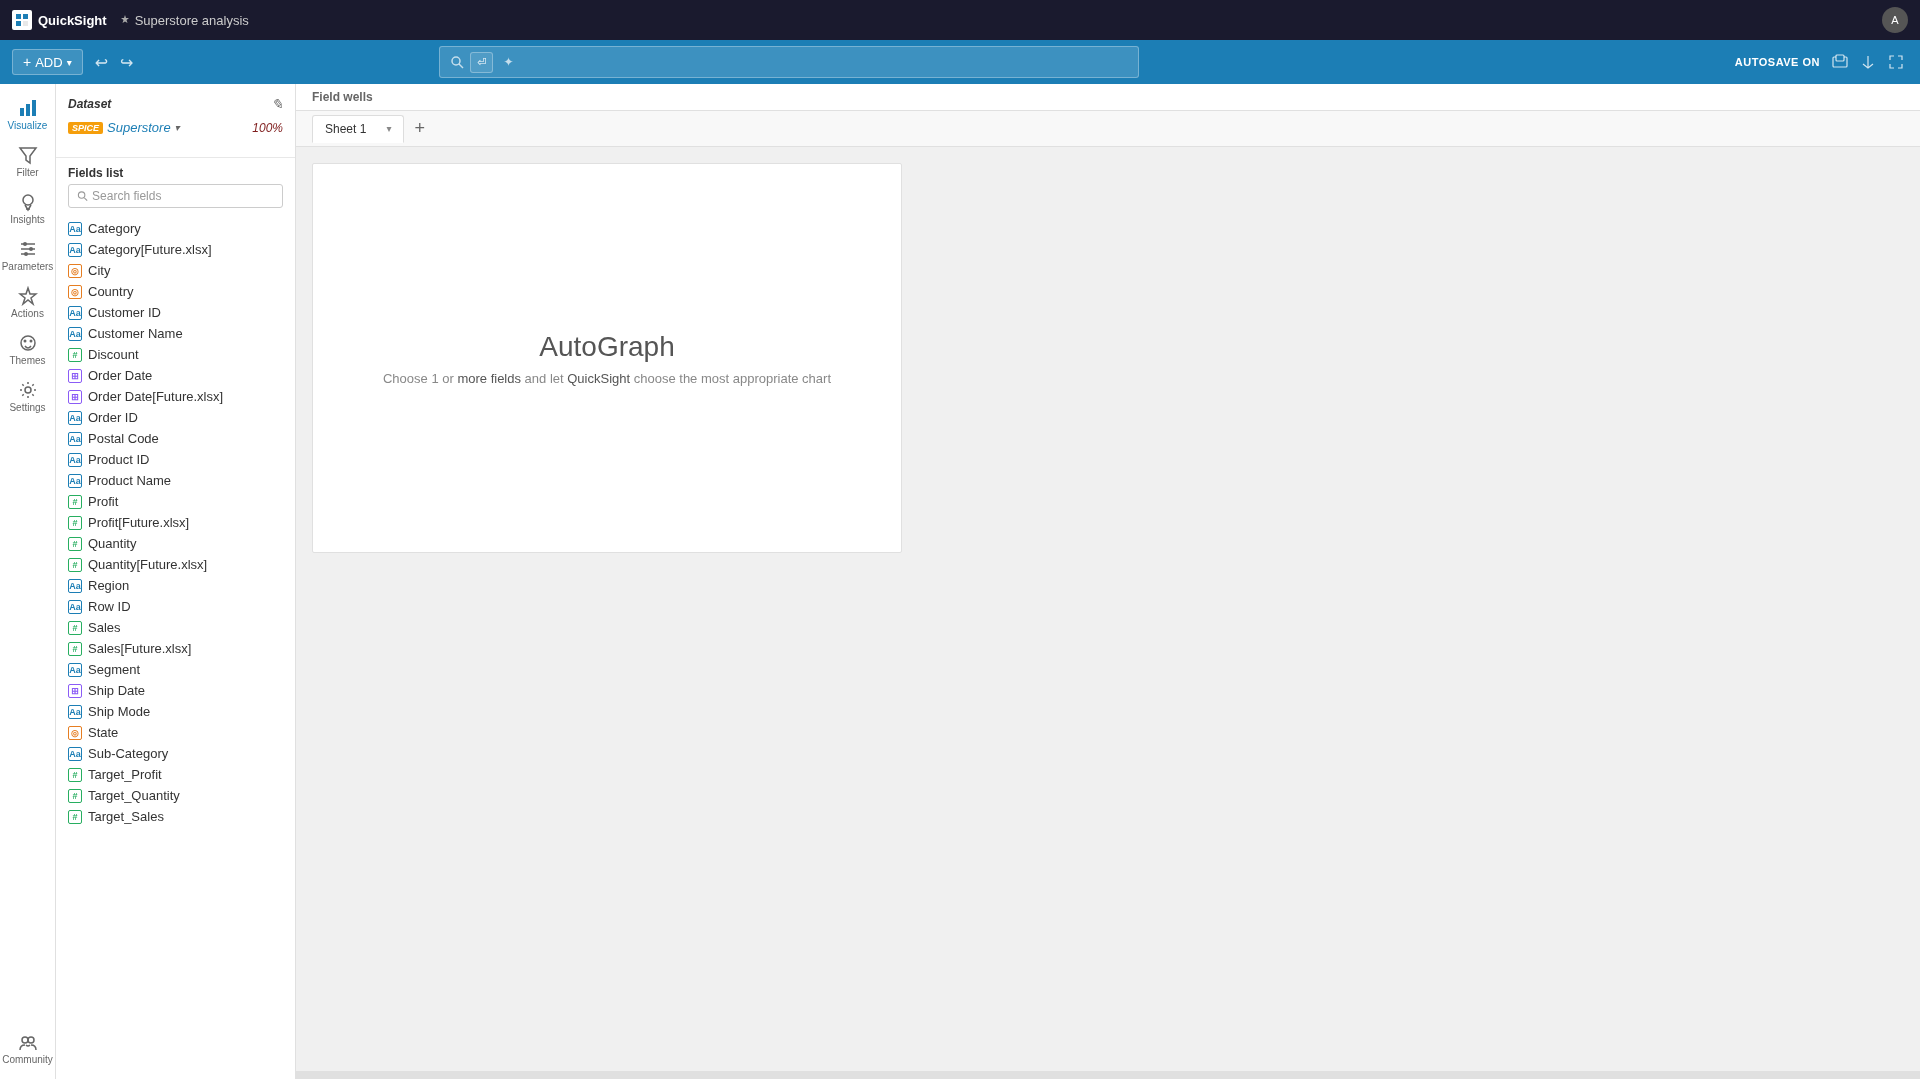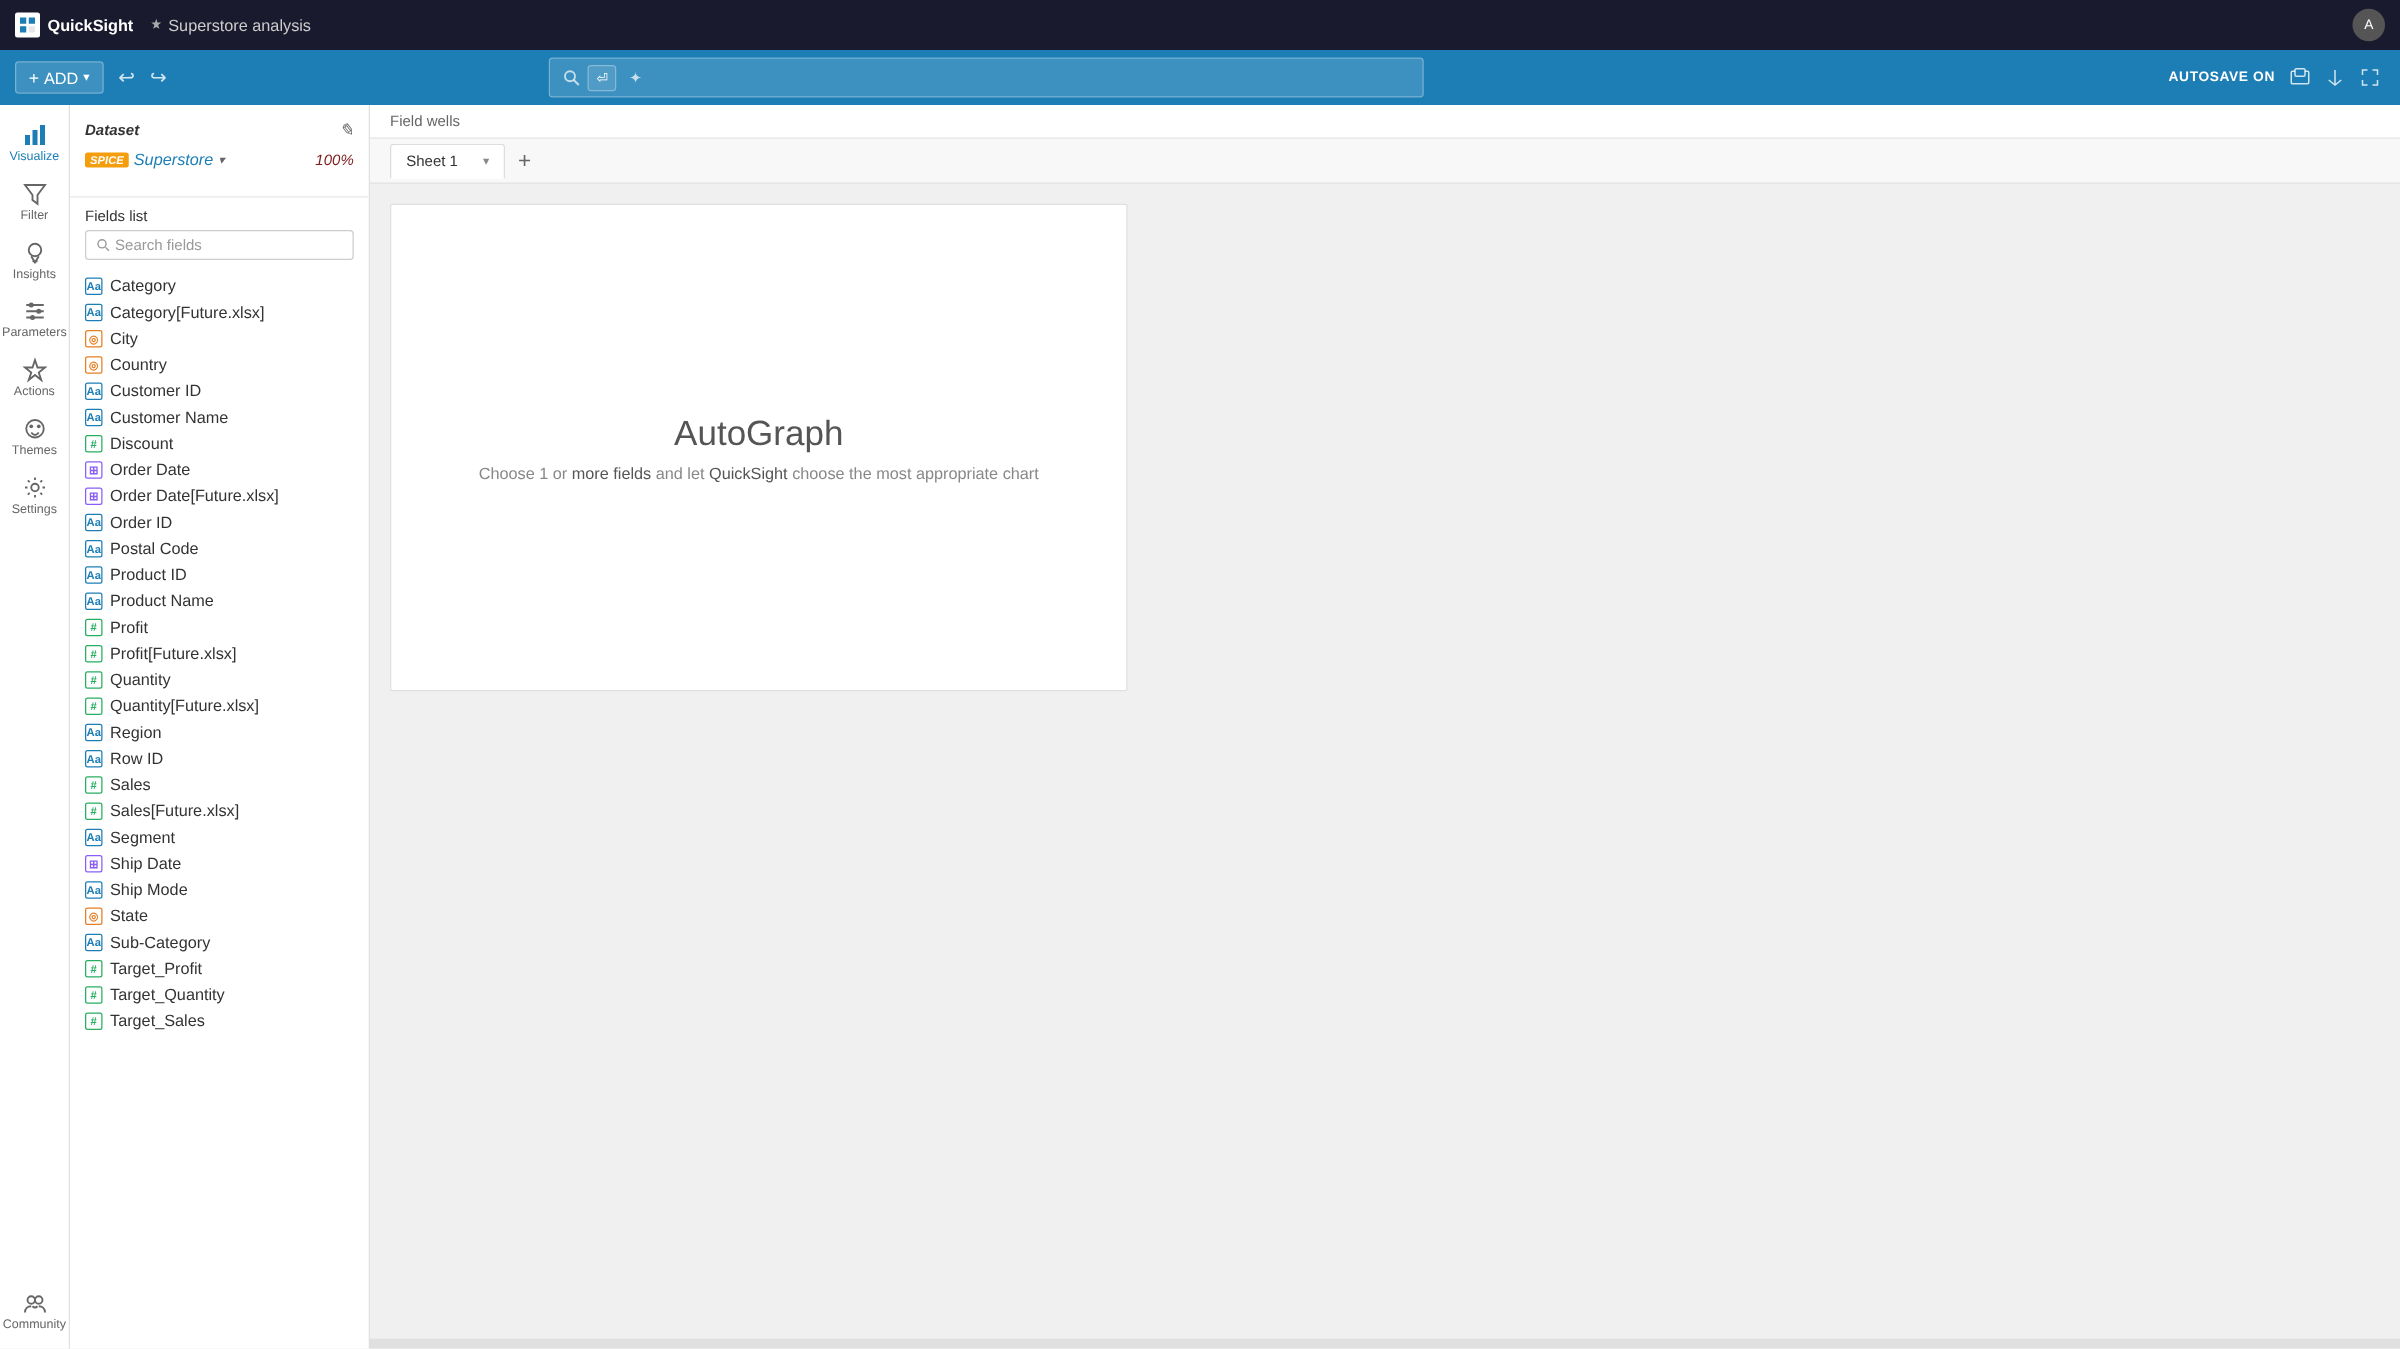--- a/index.html
+++ b/index.html
@@ -49,35 +49,35 @@
     }
     .fields-panel-header { padding: 12px 12px 22px; border-bottom: 1px solid #e8e8e8; font-style: italic; }
     .dataset-row { display: flex; align-items: center; justify-content: space-between; margin-bottom: 8px; }
     .dataset-label { font-size: 12px; font-weight: 600; color: #333; }
     .dataset-edit { color: #666; cursor: pointer; font-size: 14px; }
     .spice-badge { display: flex; align-items: center; gap: 4px; text-align: right; }
     .spice-tag { background: #f59e0b; color: #fff; font-size: 9px; font-weight: 700; padding: 1px 4px; border-radius: 2px; }
     .dataset-name { font-size: 13px; color: #1c7eb5; cursor: pointer; }
     .dataset-pct { font-size: 12px; color: #7f1d1d; }
     .dataset-chevron { color: #666; font-size: 10px; }
-    .fields-list-label { font-size: 12px; font-weight: 400; color: #333; padding: 8px 12px 4px; }
+    .fields-list-label { font-size: 12px; font-weight: 700; color: #333; padding: 8px 12px 4px; }
     .search-fields { display: flex; align-items: center; margin: 0 12px 8px; border: 1px solid #ccc; border-radius: 3px; padding: 4px 8px; gap: 4px; }
     .search-fields input { border: none; outline: none; font-size: 12px; width: 100%; color: #333; }
     .search-fields input::placeholder { color: #999; }
     .fields-list { flex: 1; overflow-y: auto; padding: 2px 0; }
     .field-item { display: flex; align-items: center; gap: 6px; padding: 3px 12px; cursor: pointer; color: #333; font-size: 13px; }
     .field-icon { width: 14px; height: 14px; border-radius: 2px; display: flex; align-items: center; justify-content: center; font-size: 9px; font-weight: 700; flex-shrink: 0; }
     .field-icon.dimension { color: #1c7eb5; border: 1.5px solid #1c7eb5; }
     .field-icon.measure { color: #27ae60; border: 1.5px solid #27ae60; }
     .field-icon.date { color: #8b5cf6; border: 1.5px solid #8b5cf6; }
     .field-icon.geo { color: #e67e22; border: 1.5px solid #e67e22; }
 
     
     .content-area { flex: 1; display: flex; flex-direction: column; background: #f0f0f0; overflow: hidden; }
-    .field-wells-header { background: #fff; border-bottom: 1px solid #e0e0e0; padding: 6px 16px; font-size: 12px; color: #666; font-weight: 400; }
+    .field-wells-header { background: #fff; border-bottom: 1px solid #e0e0e0; padding: 6px 16px; font-size: 12px; color: #666; font-weight: 700; }
 
     
     .sheets-row { background: #f8f8f8; border-bottom: 1px solid #e0e0e0; display: flex; align-items: center; padding: 0 16px; height: 36px; gap: 4px; }
     .sheet-tab { display: flex; align-items: center; gap: 20px; padding: 6px 12px; border: 1px solid #ddd; border-bottom: none; background: #fff; border-radius: 3px 3px 0 0; font-size: 12px; color: #333; cursor: pointer; }
     .sheet-tab.active { background: #fff; border-bottom: 1px solid #fff; font-weight: 500; }
     .add-sheet-btn { background: none; border: none; font-size: 18px; color: #666; cursor: pointer; padding: 2px 6px; }
 
     
     .canvas-area { flex: 1; padding: 16px; display: flex; align-items: flex-start; justify-content: flex-start; }
     .visual-container {

